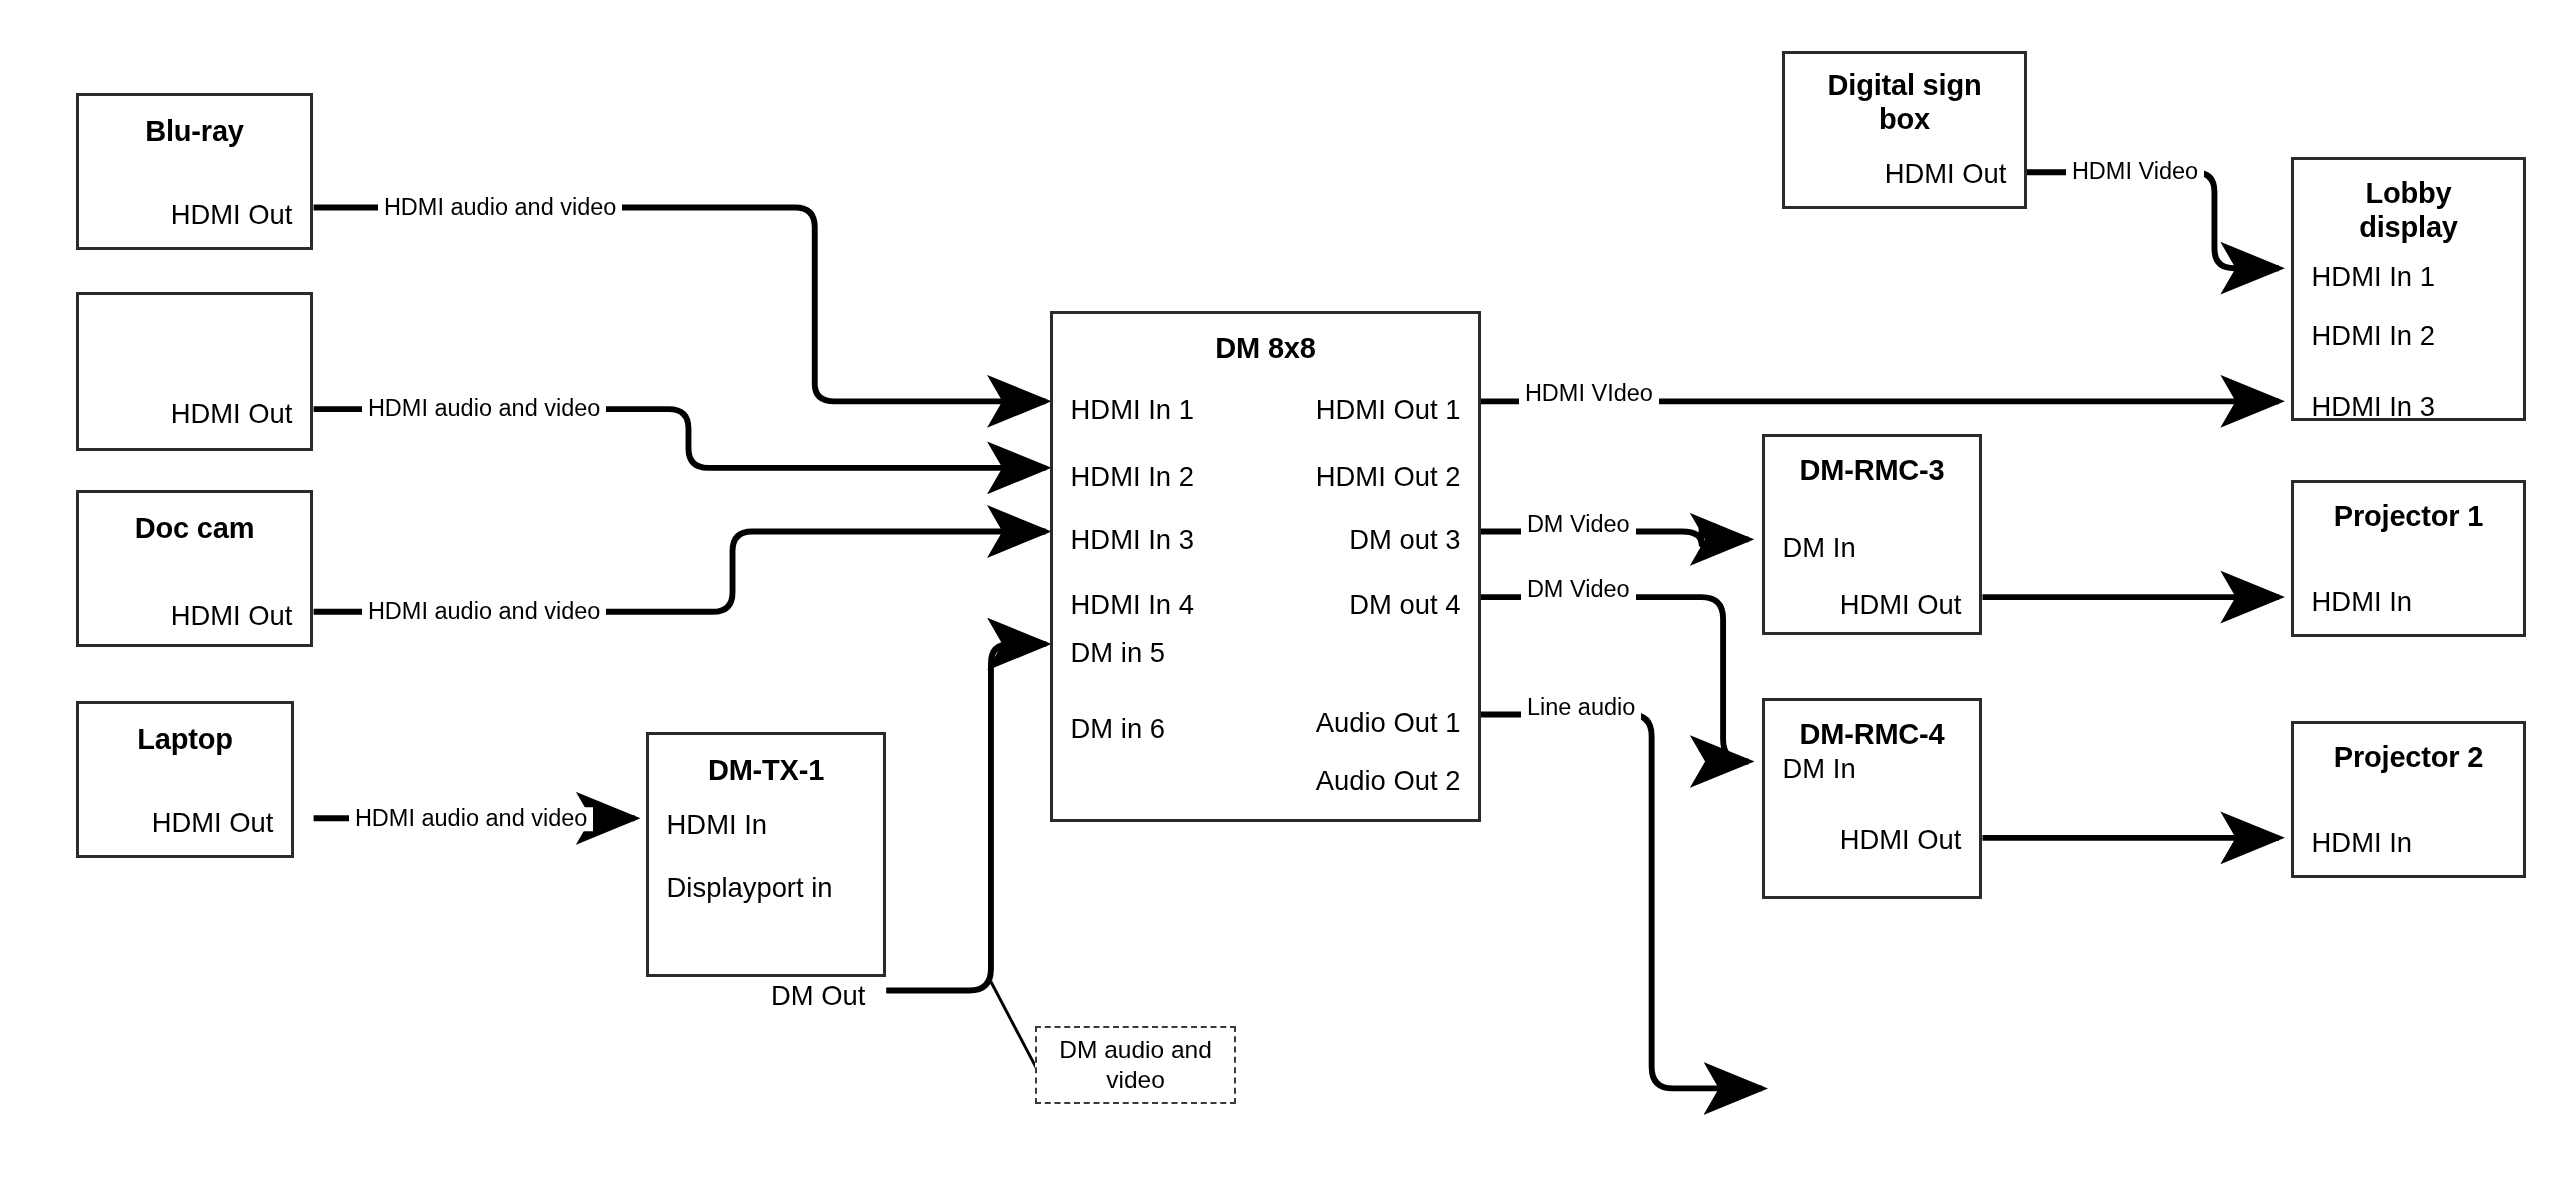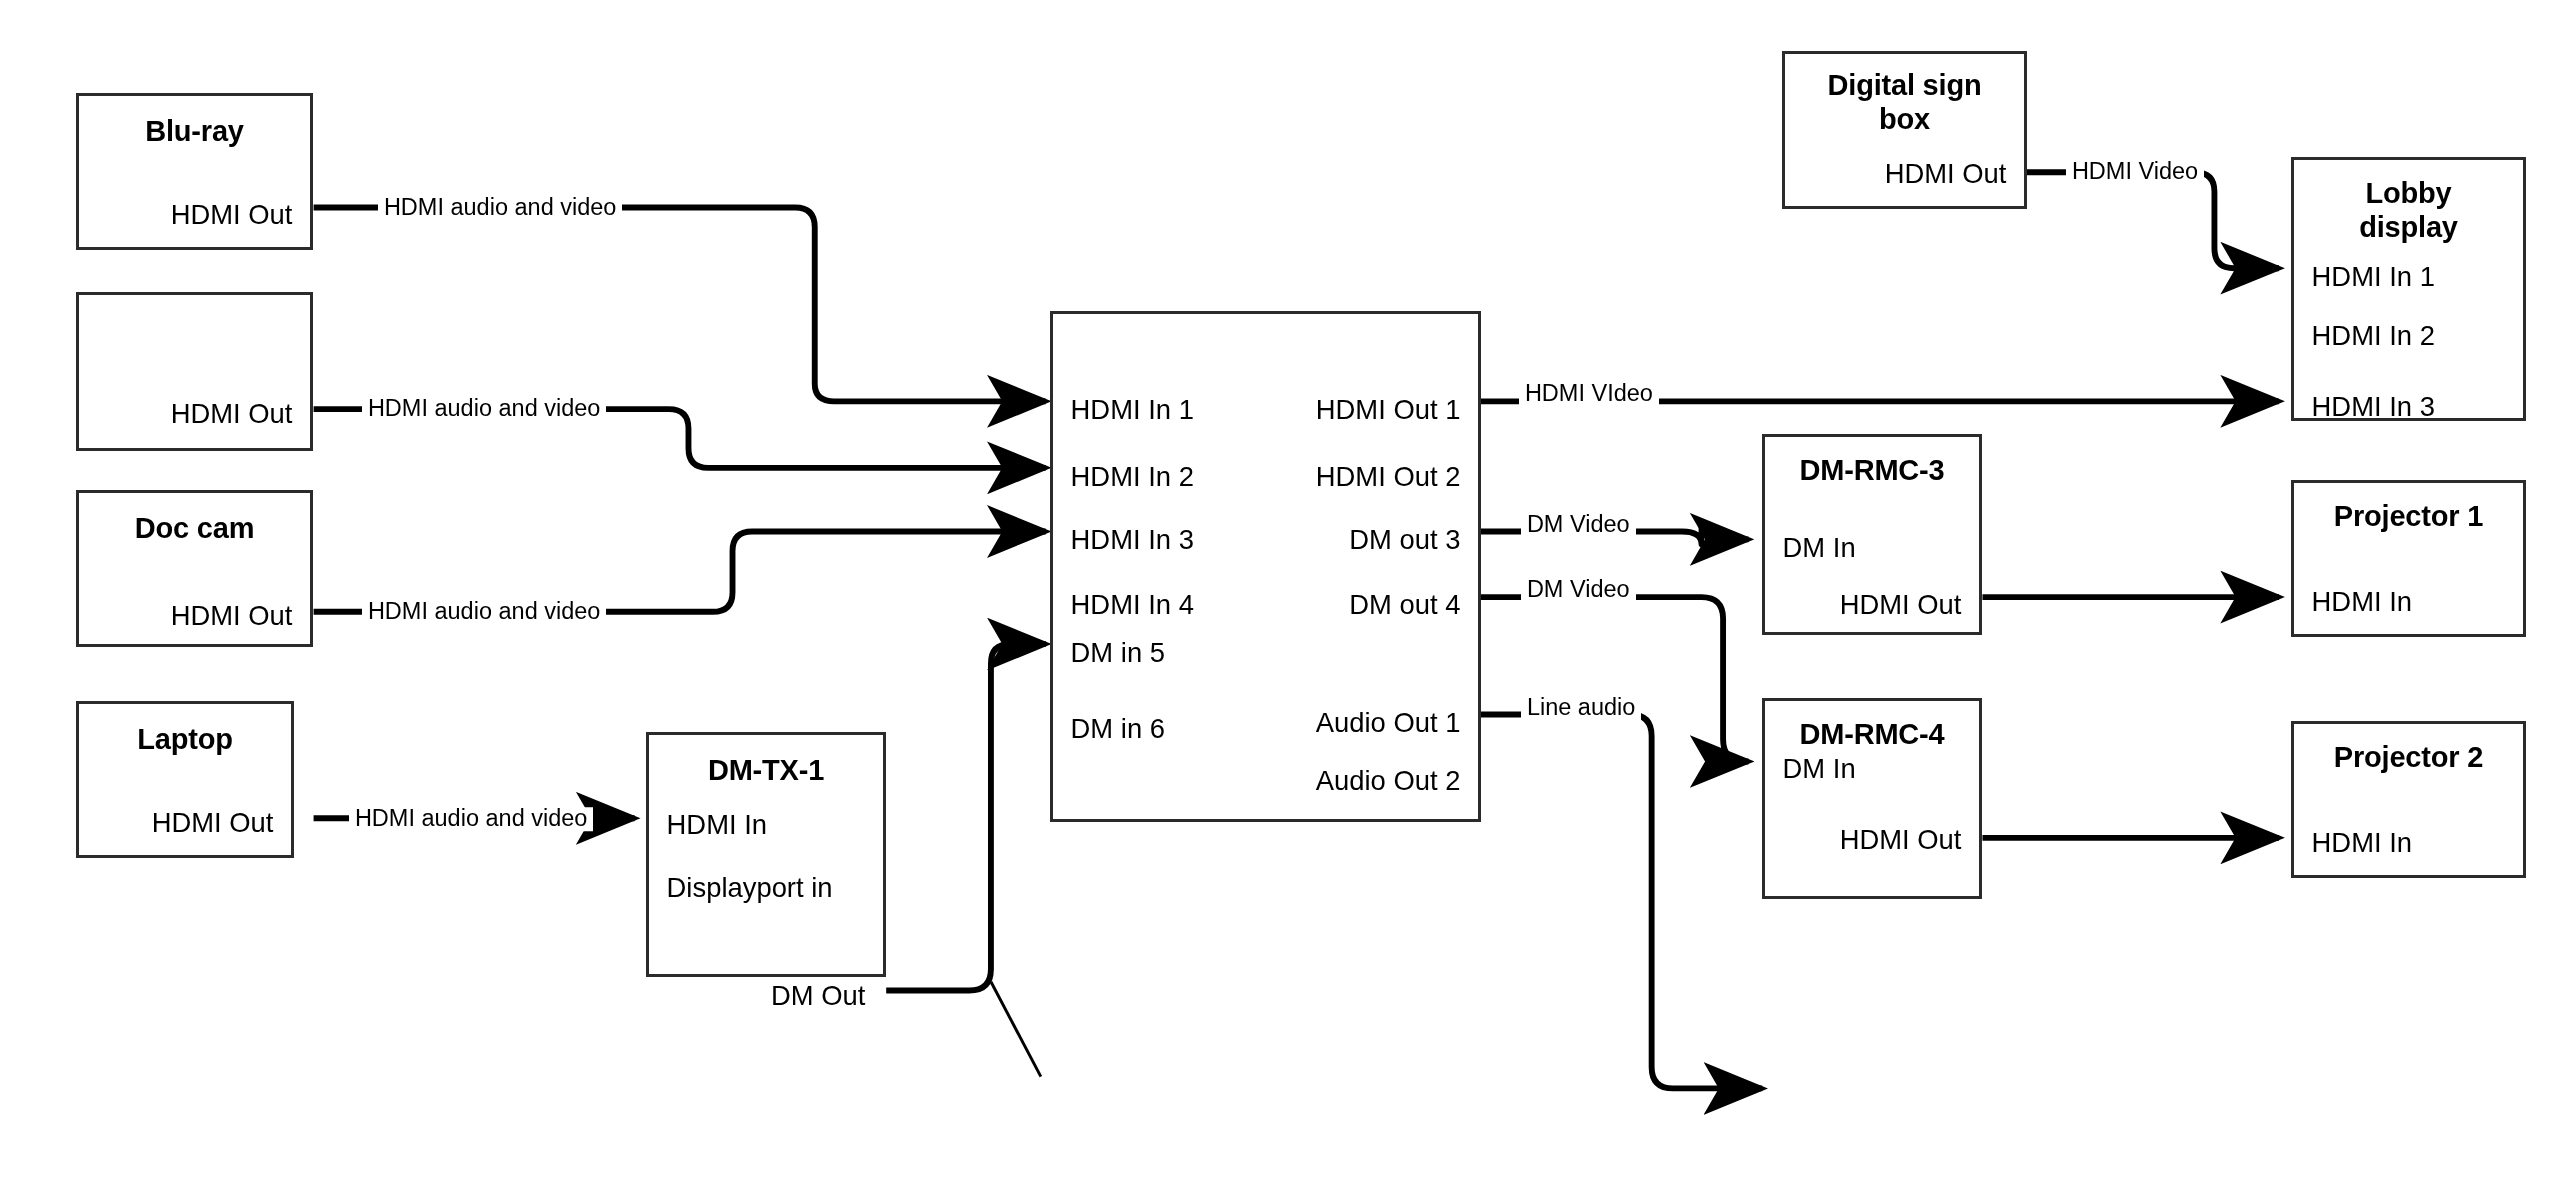--- a/index.html
+++ b/index.html
@@ -141,20 +141,21 @@
   </div>
 
   <div class="node" style="left:646px; top:732px; width:240px; height:245px;">
     <div class="node-title" style="top:17.6px;">DM-TX-1</div>
     <div class="port left" style="top:76px;">HDMI In</div>
     <div class="port left" style="top:139px;">Displayport in</div>
     <div class="port right" style="top:247px;">DM Out</div>
   </div>
 
   <div class="node" style="left:1050px; top:311px; width:431px; height:511px;">
+    <div class="node-title" style="top:16.6px;">DM 8x8</div>
 
     <div class="port left" style="top:82px;">HDMI In 1</div>
     <div class="port left" style="top:149px;">HDMI In 2</div>
     <div class="port left" style="top:212px;">HDMI In 3</div>
     <div class="port left" style="top:277px;">HDMI In 4</div>
     <div class="port left" style="top:325px;">DM in 5</div>
     <div class="port left" style="top:401px;">DM in 6</div>
 
     <div class="port right" style="top:82px;">HDMI Out 1</div>
     <div class="port right" style="top:149px;">HDMI Out 2</div>
@@ -204,15 +205,16 @@
   <div class="edge-label" style="left:378px; top:208px;">HDMI audio and video</div>
   <div class="edge-label" style="left:362px; top:409px;">HDMI audio and video</div>
   <div class="edge-label" style="left:362px; top:612px;">HDMI audio and video</div>
   <div class="edge-label" style="left:349px; top:819px;">HDMI audio and video</div>
   <div class="edge-label" style="left:2066px; top:172px;">HDMI Video</div>
   <div class="edge-label" style="left:1519px; top:394px;">HDMI VIdeo</div>
   <div class="edge-label" style="left:1521px; top:525px;">DM Video</div>
   <div class="edge-label" style="left:1521px; top:590px;">DM Video</div>
   <div class="edge-label" style="left:1521px; top:708px;">Line audio</div>
 
+  <div class="callout" style="left:1035px; top:1026px; width:201px; height:78px;">DM audio and video</div>
 
 </div>
 
 
 </body></html>

